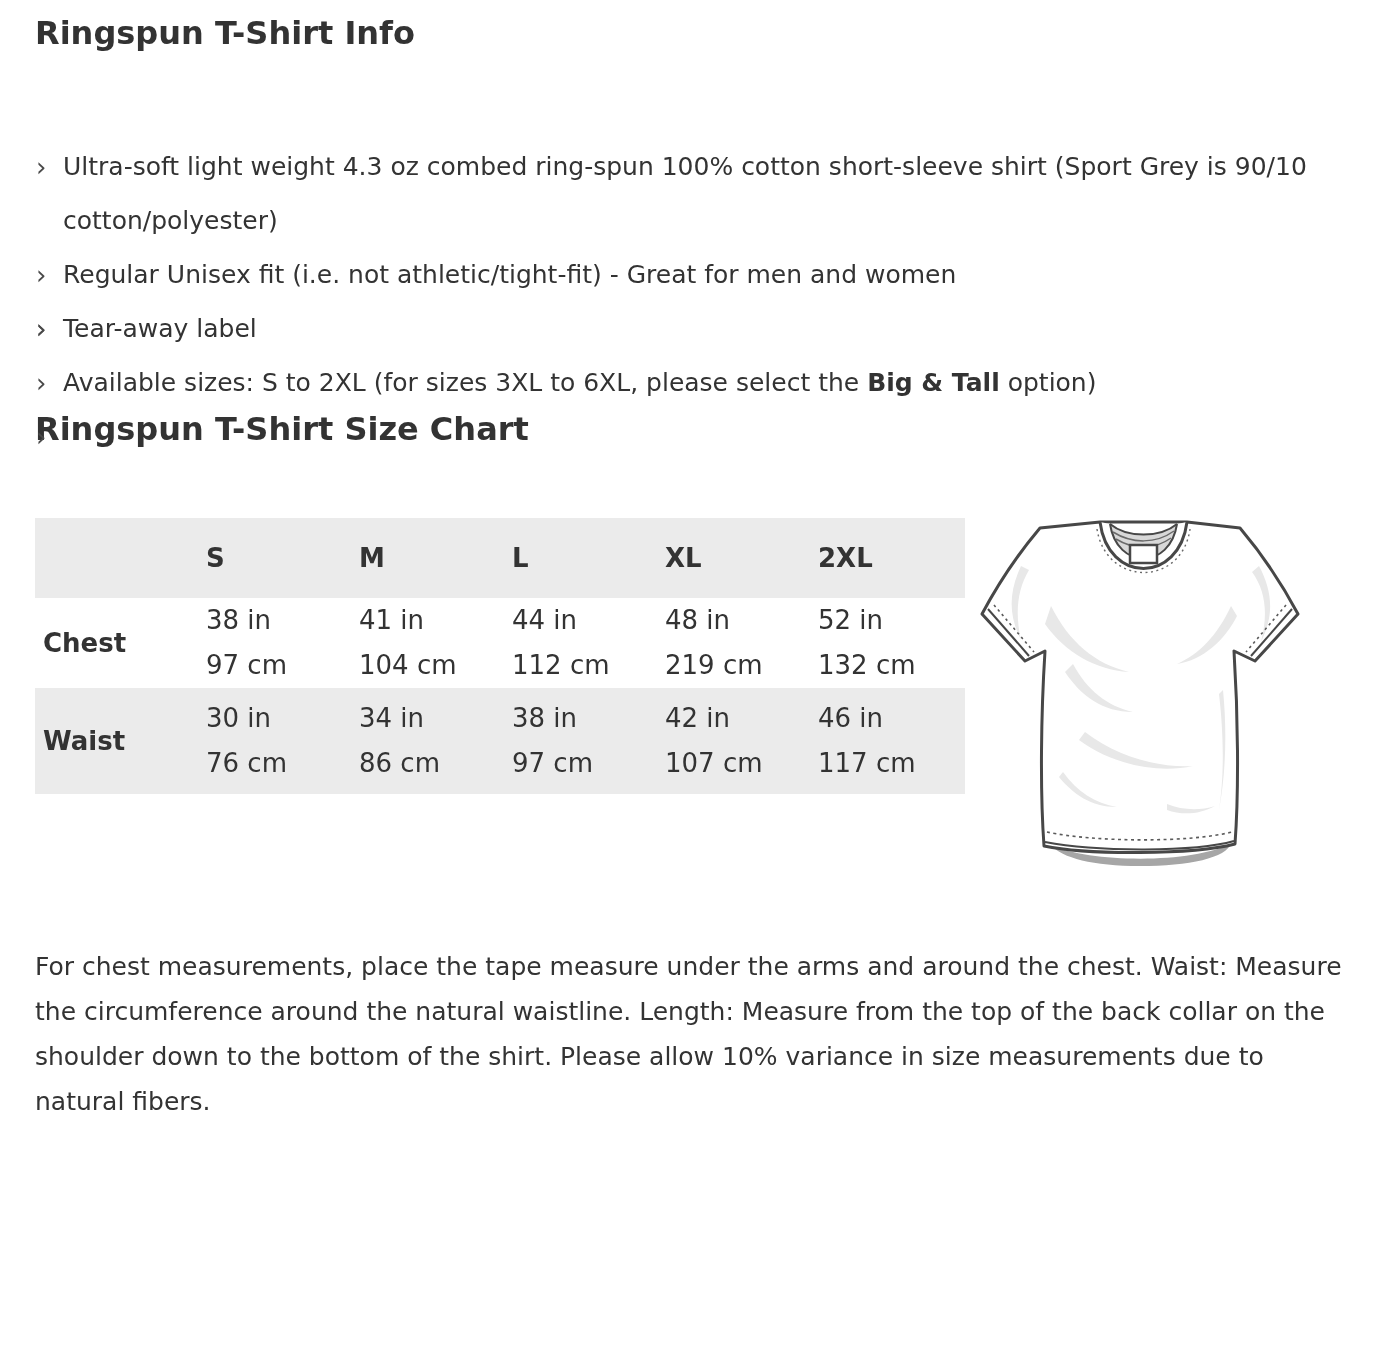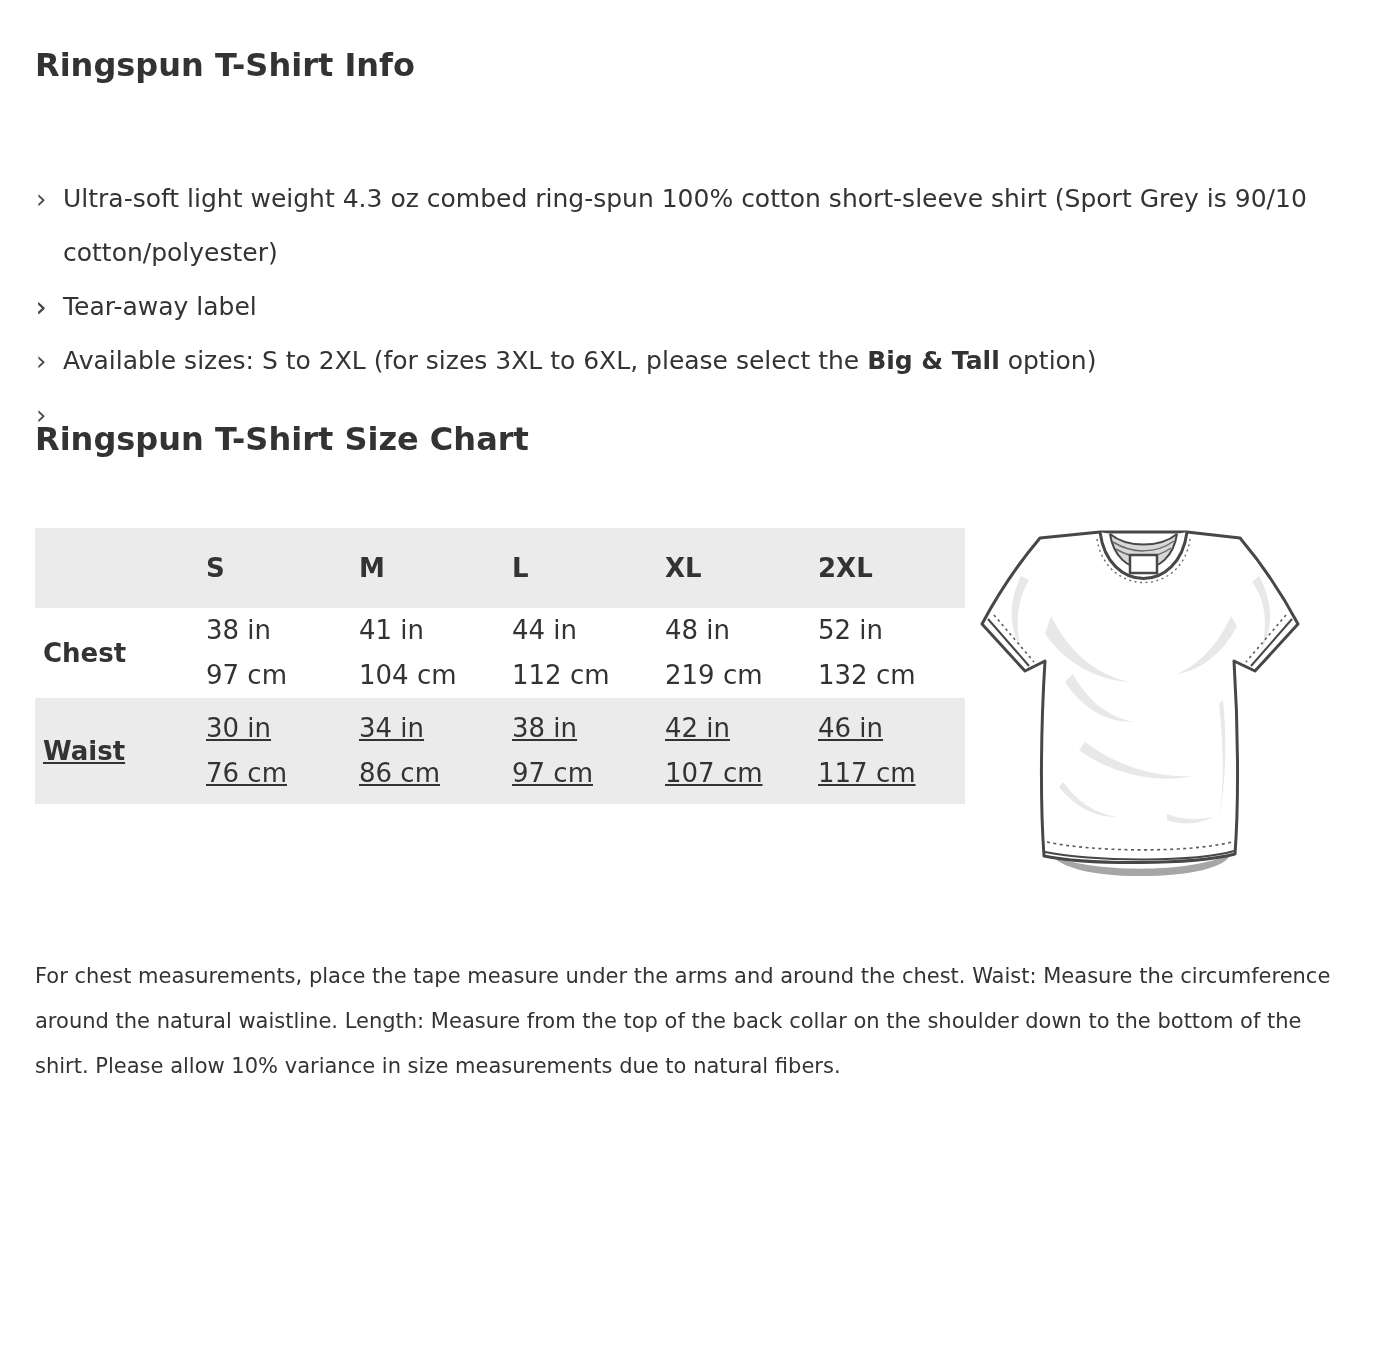--- a/index.html
+++ b/index.html
@@ -11,21 +11,20 @@
     color: #333333;
     overflow: hidden;
   }
   .page { padding: 14px 30px 0 35px; }
 
   .heading {
     font-size: 32px;
     line-height: 38px;
     font-weight: bold;
     color: #333333;
-    margin-top: 32px;
   }
 
   .feature-list {
     list-style: none;
     margin-top: 88px;
   }
   .feature-item {
     position: relative;
     padding-left: 28px;
     font-size: 25px;
@@ -60,53 +59,54 @@
     text-align: left;
     vertical-align: middle;
     font-size: 26px;
     color: #333333;
   }
   .size-table thead tr { height: 80px; }
   .size-table thead th { font-weight: bold; padding-left: 6px; }
   .stripe { background: #ebebeb; }
   .size-table tbody th { font-weight: bold; padding-left: 8px; }
   .r-chest  { height: 72px; }
-  .r-waist  { height: 106px; text-decoration: underline; }
+  .r-waist  { height: 106px; }
   .r-length { height: 106px; }
   .size-table td { line-height: 45px; padding-left: 6px; }
 
   .shirt {
     flex: 0 0 auto;
     width: 340px;
     margin-left: 12px;
     margin-top: -4px;
   }
 
   .measure-note {
     margin-top: 66px;
-    font-size: 21px;
+    font-size: 25px;
     line-height: 45px;
     max-width: 1320px;
     color: #333333;
   }
 </style>
 </head>
 <body>
 
 <div class="page">
 
   <h2 class="heading">Ringspun T-Shirt Info</h2>
 
   <ul class="feature-list">
     <li class="feature-item">
       <span class="bullet">›</span>
       <span>Ultra-soft light weight 4.3 oz combed ring-spun 100% cotton short-sleeve shirt (Sport Grey is 90/10 cotton/polyester)</span>
     </li>
     <li class="feature-item">
       <span class="bullet">›</span>
+      <span>Regular Unisex fit (i.e. not athletic/tight-fit) - Great for men and women</span>
     </li>
     <li class="feature-item">
       <span class="bullet">›</span>
     </li>
     <li class="feature-item">
       <span class="bullet">›</span>
       <span>Tear-away label</span>
     </li>
     <li class="feature-item">
       <span class="bullet">›</span>

